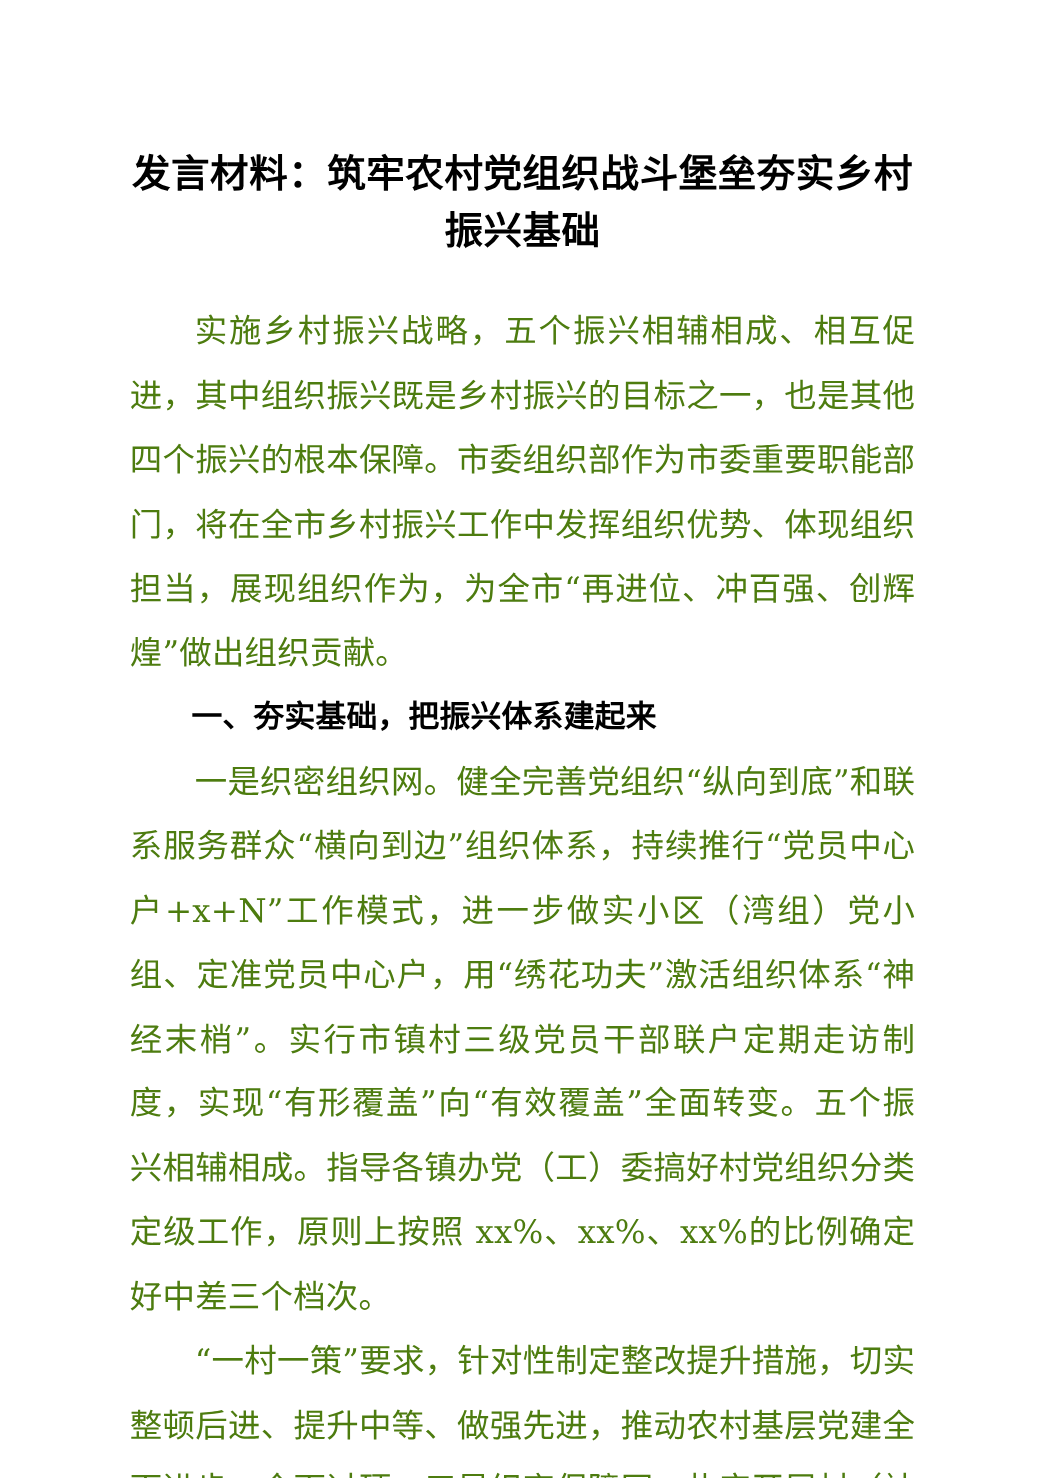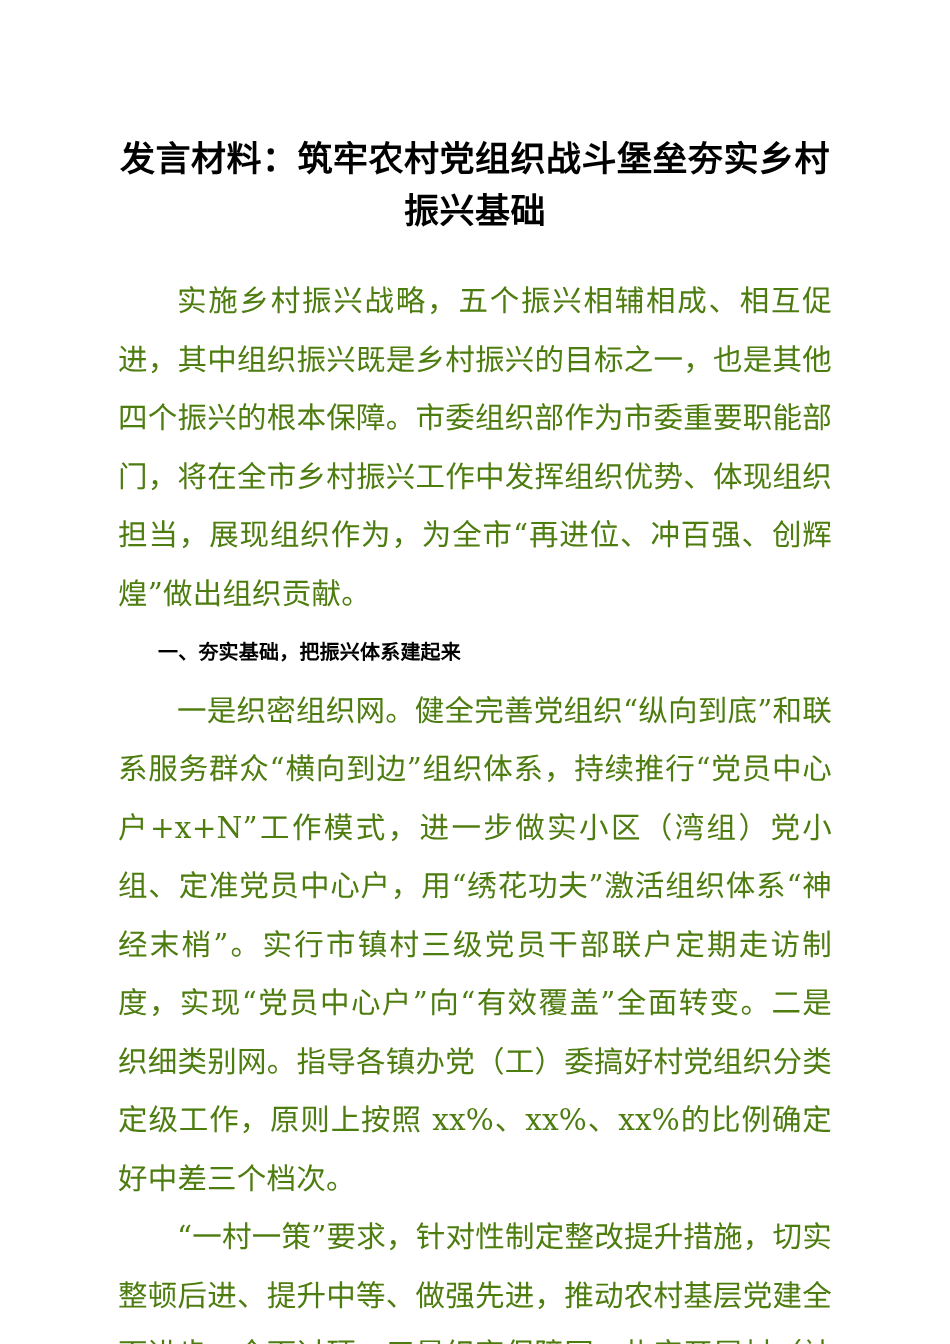--- a/index.html
+++ b/index.html
@@ -50,21 +50,21 @@
     text-justify: inter-ideograph;
     text-indent: 2em;
     word-break: break-all;
     letter-spacing: 0.2px;
   }
   h2.section-heading {
     margin: 0;
     padding: 0;
     font-family: "DejaVu Sans", "Liberation Sans", sans-serif;
     font-weight: 700;
-    font-size: 20px;
+    font-size: 28px;
     line-height: 58.5px;
     color: #000000;
     text-indent: 2em;
     text-align: left;
     word-break: break-all;
     letter-spacing: 0.2px;
   }
 </style>
 </head>
 <body>
@@ -73,19 +73,19 @@
   <div class="content">
 
     <h1 class="doc-title">发言材料：筑牢农村党组织战斗堡垒夯实乡村振兴基础</h1>
 
     <div class="body-block">
 
       <p class="para">实施乡村振兴战略，五个振兴相辅相成、相互促进，其中组织振兴既是乡村振兴的目标之一，也是其他四个振兴的根本保障。市委组织部作为市委重要职能部门，将在全市乡村振兴工作中发挥组织优势、体现组织担当，展现组织作为，为全市“再进位、冲百强、创辉煌”做出组织贡献。</p>
 
       <h2 class="section-heading">一、夯实基础，把振兴体系建起来</h2>
 
-      <p class="para">一是织密组织网。健全完善党组织“纵向到底”和联系服务群众“横向到边”组织体系，持续推行“党员中心户+x+N”工作模式，进一步做实小区（湾组）党小组、定准党员中心户，用“绣花功夫”激活组织体系“神经末梢”。实行市镇村三级党员干部联户定期走访制度，实现“党员中心户”向“有效覆盖”全面转变。二是织细类别网。指导各镇办党（工）委搞好村党组织分类定级工作，原则上按照 xx%、xx%、xx%的比例确定好中差三个档次。</p>
+      <p class="para">一是织密组织网。健全完善党组织“纵向到底”和联系服务群众“横向到边”组织体系，持续推行“党员中心户+x+N”工作模式，进一步做实小区（湾组）党小组、定准党员中心户，用“绣花功夫”激活组织体系“神经末梢”。实行市镇村三级党员干部联户定期走访制度，实现“有形覆盖”向“有效覆盖”全面转变。五个振兴相辅相成。指导各镇办党（工）委搞好村党组织分类定级工作，原则上按照 xx%、xx%、xx%的比例确定好中差三个档次。</p>
 
       <p class="para">“一村一策”要求，针对性制定整改提升措施，切实整顿后进、提升中等、做强先进，推动农村基层党建全面进步、全面过硬。三是织牢保障网。扎实开展村（社区）党员群众服务中心规范化建设，严格落实“十个一”要求。深入推动资源服务平台下沉，协调市镇两级财政足额落实村级“两经费两报酬两补贴”。持续增强村级造血功能，以乡村合作公司为抓手，大</p>
 
     </div>
   </div>
 </div>
 
 </body></html>

